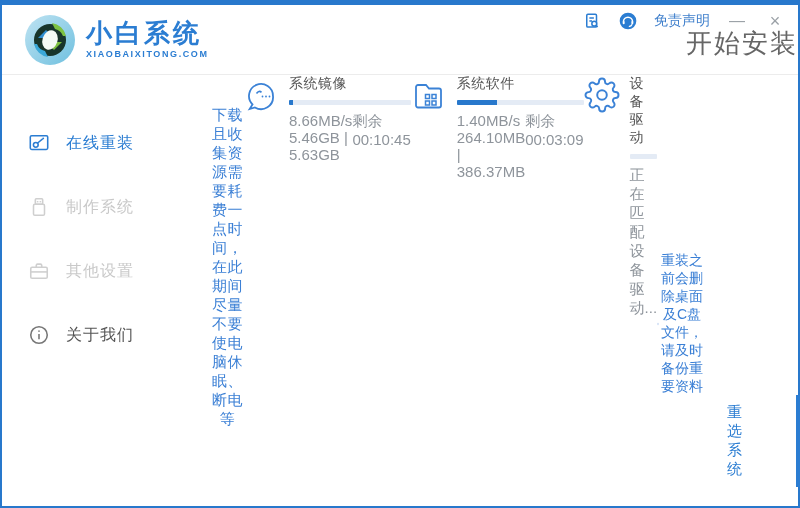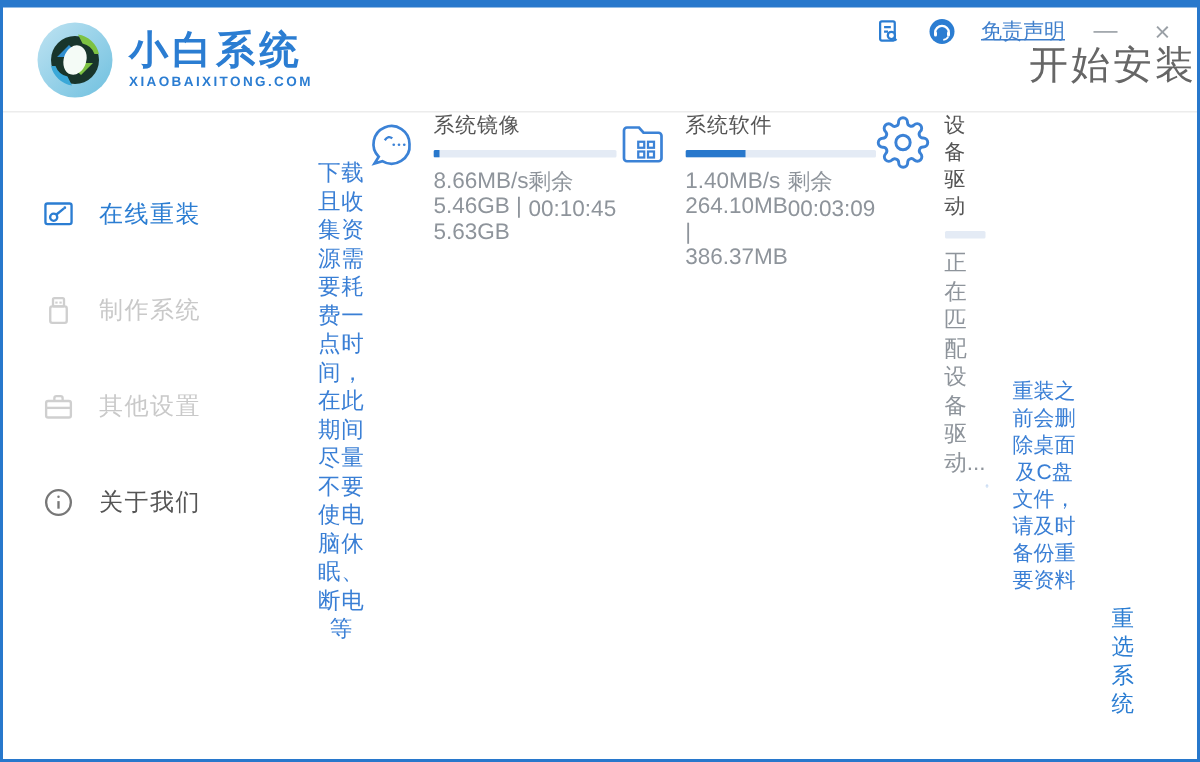--- a/index.html
+++ b/index.html
@@ -19,21 +19,21 @@
   .topstrip { height: 3px; background: #2878cc; flex: none; }
 
   
   .titlebar-controls {
     position: absolute; top: 7px; right: 12px;
     display: flex; align-items: center; gap: 16px;
     height: 24px; z-index: 5;
   }
   .tb-icon { width: 20px; height: 20px; display: flex; align-items: center; justify-content: center; cursor: pointer; }
   .disclaimer {
-    font-size: 14px; color: #3f7fcc; text-decoration: underline; cursor: pointer;
+    font-size: 14px; color: #3f7fcc; cursor: pointer;
   }
   .win-btn {
     font-size: 16px; color: #9aa0a6; cursor: pointer; line-height: 20px;
     width: 22px; text-align: center; user-select: none;
   }
 
   
   .header {
     height: 70px; flex: none;
     display: flex; align-items: center;
@@ -67,21 +67,21 @@
   }
   .task { display: flex; margin-bottom: 9px; }
   .task-icon-box { width: 46px; flex: none; padding-top: 2px; }
   .task-body { flex: 1; min-width: 0; }
   .task-title { font-size: 14px; color: #555; margin-bottom: 7px; letter-spacing: 0.5px; }
   .bar { height: 5px; background: #e4ebf5; border-radius: 1px; overflow: hidden; }
   .bar-fill { height: 100%; background: #2878cc; width: 0; }
   .task-meta { display: flex; justify-content: space-between; margin-top: 7px; font-size: 15px; color: #8e949b; }
   .notice {
     margin-top: 70px; text-align: center; font-size: 14px; color: #3a7fd5;
-    display: flex; align-items: center; justify-content: center; gap: 16px;
+    display: flex; align-items: center; justify-content: center; gap: 2px;
   }
   .footer {
     margin-top: auto; padding-bottom: 15px;
     display: flex; justify-content: flex-end; align-items: center; gap: 26px;
   }
   .btn-text { font-size: 15px; color: #2b7dd2; cursor: pointer; letter-spacing: 1px; margin-left: 24px; }
   .btn-primary {
     background: #2b7dd2; color: #fff; font-size: 15px; letter-spacing: 1px;
     border: none; padding: 8px 25px; cursor: pointer; font-family: inherit; margin-left: 27px;
   }

